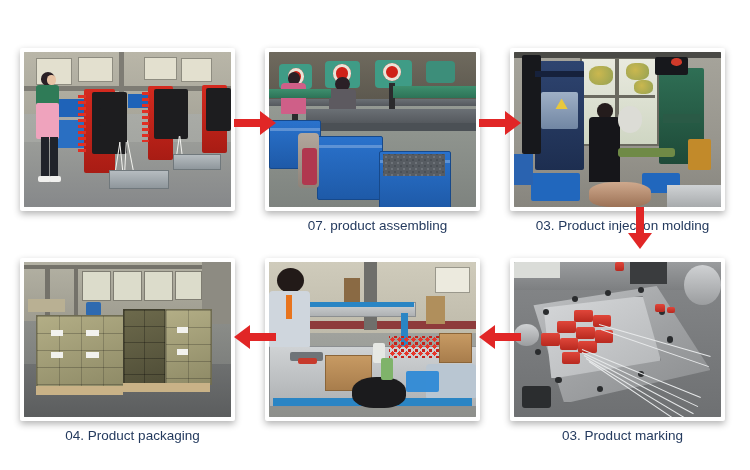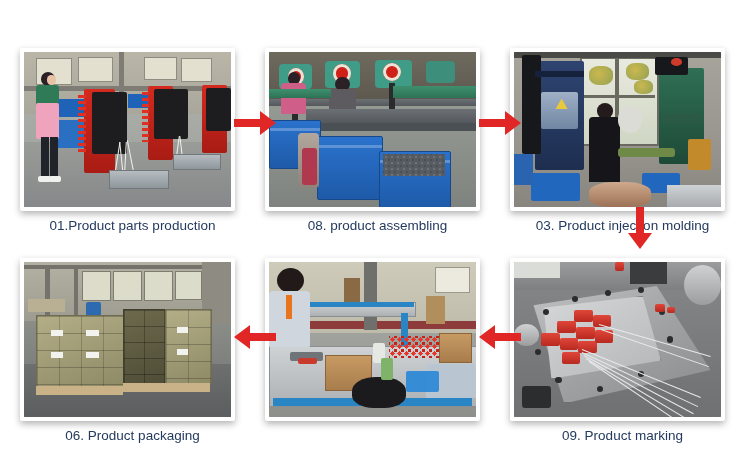--- a/index.html
+++ b/index.html
@@ -206,21 +206,20 @@
               <div class="top sh" style="left:6%;top:21%;width:11%;height:17%"></div>
               <div class="apron sh" style="left:6%;top:33%;width:11%;height:23%"></div>
               <div class="leg sh" style="left:8%;top:55%;width:4%;height:26%"></div>
               <div class="leg sh" style="left:12.5%;top:55%;width:4%;height:26%"></div>
               <div class="shoe sh" style="left:7%;top:80%;width:6%;height:4%"></div>
               <div class="shoe sh" style="left:12%;top:80%;width:6%;height:4%"></div>
             </div>
           </div>
         </div>
       </div>
-      <div class="caption">01.Product parts production</div>
     </div>
 
     <div class="cell c1">
       <div class="frame">
         <div class="photo">
           <div class="sc p2">
             <div class="bgwall"></div>
             <div class="conv sh" style="left:0;top:30%;width:100%;height:5%"></div>
 
             <div class="press sh" style="left:5%;top:8%;width:16%;height:16%"></div>
@@ -250,21 +249,21 @@
 
             <div class="bin sh" style="left:0%;top:44%;width:24%;height:30%"></div>
             <div class="bin sh" style="left:23%;top:54%;width:31%;height:40%"></div>
             <div class="bin sh" style="left:53%;top:64%;width:34%;height:36%"></div>
             <div class="parts sh" style="left:55%;top:66%;width:30%;height:14%"></div>
             <div class="sh" style="left:14%;top:52%;width:10%;height:36%;background:linear-gradient(#b2a79c,#8e8379);border-radius:4px"></div>
             <div class="sh" style="left:16%;top:62%;width:7%;height:24%;background:#b0384f;border-radius:3px"></div>
           </div>
         </div>
       </div>
-      <div class="caption">08. product assembling</div>
+      <div class="caption">07. product assembling</div>
     </div>
 
     <div class="cell c2">
       <div class="frame">
         <div class="photo">
           <div class="sc p3">
             <div class="glass sh" style="left:32%;top:3%;width:36%;height:55%"></div>
             <div class="mul sh" style="left:49%;top:3%;width:1.6%;height:55%"></div>
             <div class="mul sh" style="left:32%;top:28%;width:36%;height:1.6%"></div>
             <div class="tree sh" style="left:36%;top:9%;width:12%;height:12%"></div>
@@ -327,21 +326,21 @@
             <div class="lbl sh" style="left:30%;top:58%;width:6%;height:4%"></div>
             <div class="pallet sh" style="left:6%;top:80%;width:42%;height:6%"></div>
             <div class="stackd sh" style="left:48%;top:30%;width:22%;height:48%"></div>
             <div class="stack sh" style="left:68%;top:30%;width:22%;height:48%"></div>
             <div class="lbl sh" style="left:74%;top:42%;width:5%;height:4%"></div>
             <div class="lbl sh" style="left:74%;top:56%;width:5%;height:4%"></div>
             <div class="pallet sh" style="left:48%;top:78%;width:42%;height:6%"></div>
           </div>
         </div>
       </div>
-      <div class="caption">06. Product packaging</div>
+      <div class="caption">04. Product packaging</div>
     </div>
 
     <div class="cell c4">
       <div class="frame">
         <div class="photo">
           <div class="sc p5">
             <div class="wall"></div>
             <div class="band sh" style="left:0;top:38%;width:100%;height:5%"></div>
             <div class="col sh" style="left:46%;top:0;width:6%;height:44%"></div>
             <div class="sh" style="left:80%;top:3%;width:16%;height:16%;background:#eceade;border:1px solid #9a988c"></div>
@@ -421,21 +420,21 @@
             <div class="wire sh" style="left:34%;top:60%;width:60%;transform:rotate(28deg)"></div>
             <div class="wire sh" style="left:35%;top:62%;width:58%;transform:rotate(31deg)"></div>
             <div class="wire sh" style="left:36%;top:64%;width:56%;transform:rotate(34deg)"></div>
             <div class="wire sh" style="left:41%;top:40%;width:56%;transform:rotate(16deg)"></div>
             <div class="wire sh" style="left:42%;top:43%;width:55%;transform:rotate(19deg)"></div>
             <div class="cyl sh" style="left:0%;top:40%;width:12%;height:14%"></div>
             <div class="sh" style="left:4%;top:80%;width:14%;height:14%;background:#2b2d2f;border-radius:3px"></div>
           </div>
         </div>
       </div>
-      <div class="caption">09. Product marking</div>
+      <div class="caption">03. Product marking</div>
     </div>
   </div>
 
   <svg class="arrow ar-h a1" viewBox="0 0 46 30">
     <path d="M2 11 H28 V3 L44 15 L28 27 V19 H2 Z" fill="#E12626"></path>
   </svg>
   <svg class="arrow ar-h a2" viewBox="0 0 46 30">
     <path d="M2 11 H28 V3 L44 15 L28 27 V19 H2 Z" fill="#E12626"></path>
   </svg>
   <svg class="arrow ar-v a3" viewBox="0 0 30 46">

